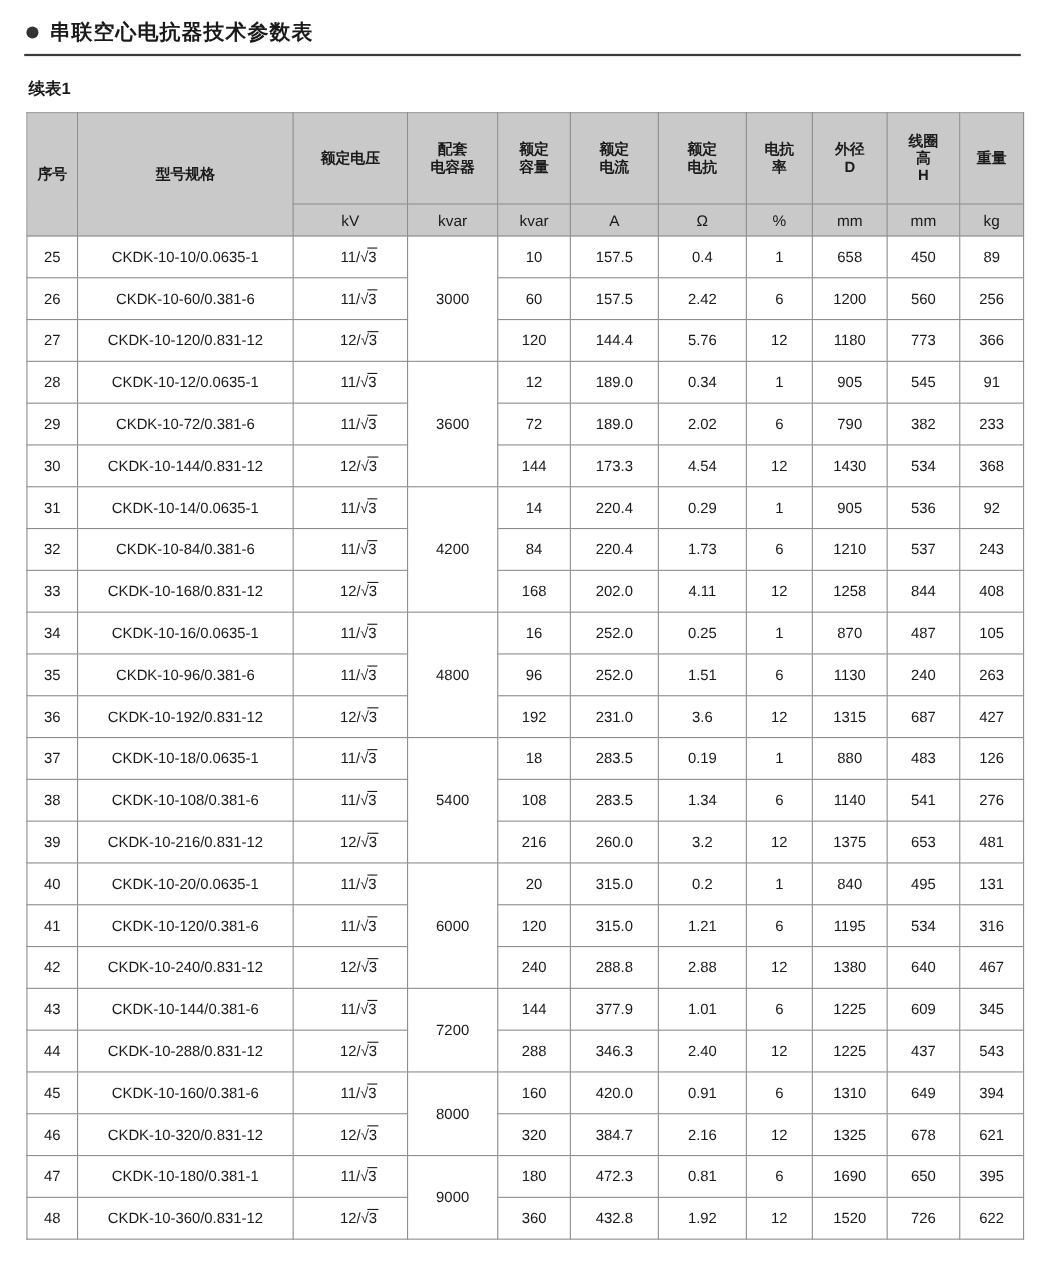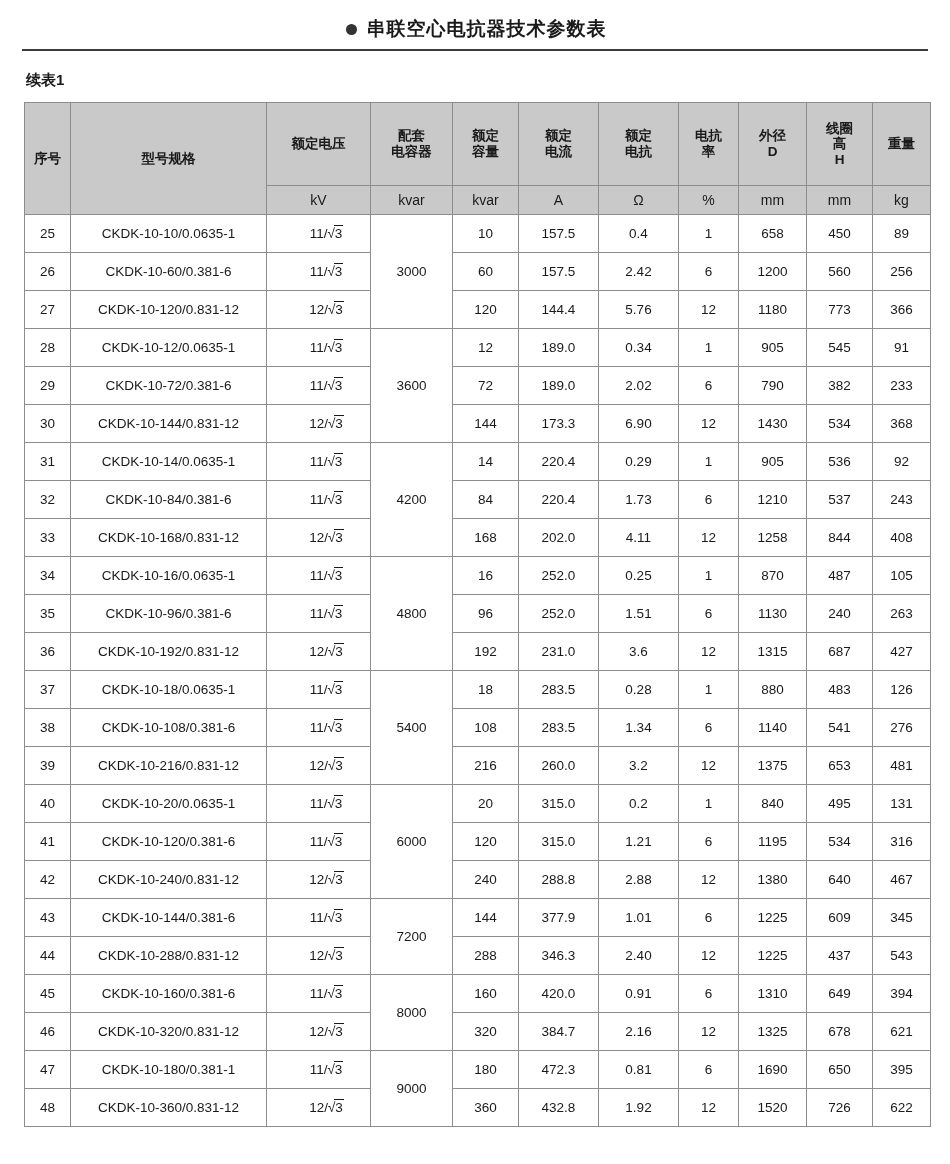--- a/index.html
+++ b/index.html
@@ -18,21 +18,20 @@
     box-sizing: border-box;
     padding: 14px 22px 10px 22px;
     position: relative;
   }
   
   .doc-title {
     display: flex;
     align-items: center;
     gap: 10px;
     padding: 2px 0 0 2px;
-    justify-content: center;
   }
   .bullet {
     width: 11px;
     height: 11px;
     border-radius: 50%;
     background: #333333;
     flex: none;
     display: inline-block;
   }
   .doc-title-text {
@@ -250,21 +249,21 @@
           <td>790</td>
           <td>382</td>
           <td>233</td>
         </tr>
         <tr>
           <td>30</td>
           <td class="model">CKDK-10-144/0.831-12</td>
           <td><span class="frac">12/√<span class="rad">3</span></span></td>
           <td>144</td>
           <td>173.3</td>
-          <td>6.90</td>
+          <td>4.54</td>
           <td>12</td>
           <td>1430</td>
           <td>534</td>
           <td>368</td>
         </tr>
         <tr>
           <td>31</td>
           <td class="model">CKDK-10-14/0.0635-1</td>
           <td><span class="frac">11/√<span class="rad">3</span></span></td>
           <td class="cap-merge" rowspan="3">4200</td>
@@ -337,21 +336,21 @@
           <td>687</td>
           <td>427</td>
         </tr>
         <tr>
           <td>37</td>
           <td class="model">CKDK-10-18/0.0635-1</td>
           <td><span class="frac">11/√<span class="rad">3</span></span></td>
           <td class="cap-merge" rowspan="3">5400</td>
           <td>18</td>
           <td>283.5</td>
-          <td>0.28</td>
+          <td>0.19</td>
           <td>1</td>
           <td>880</td>
           <td>483</td>
           <td>126</td>
         </tr>
         <tr>
           <td>38</td>
           <td class="model">CKDK-10-108/0.381-6</td>
           <td><span class="frac">11/√<span class="rad">3</span></span></td>
           <td>108</td>

